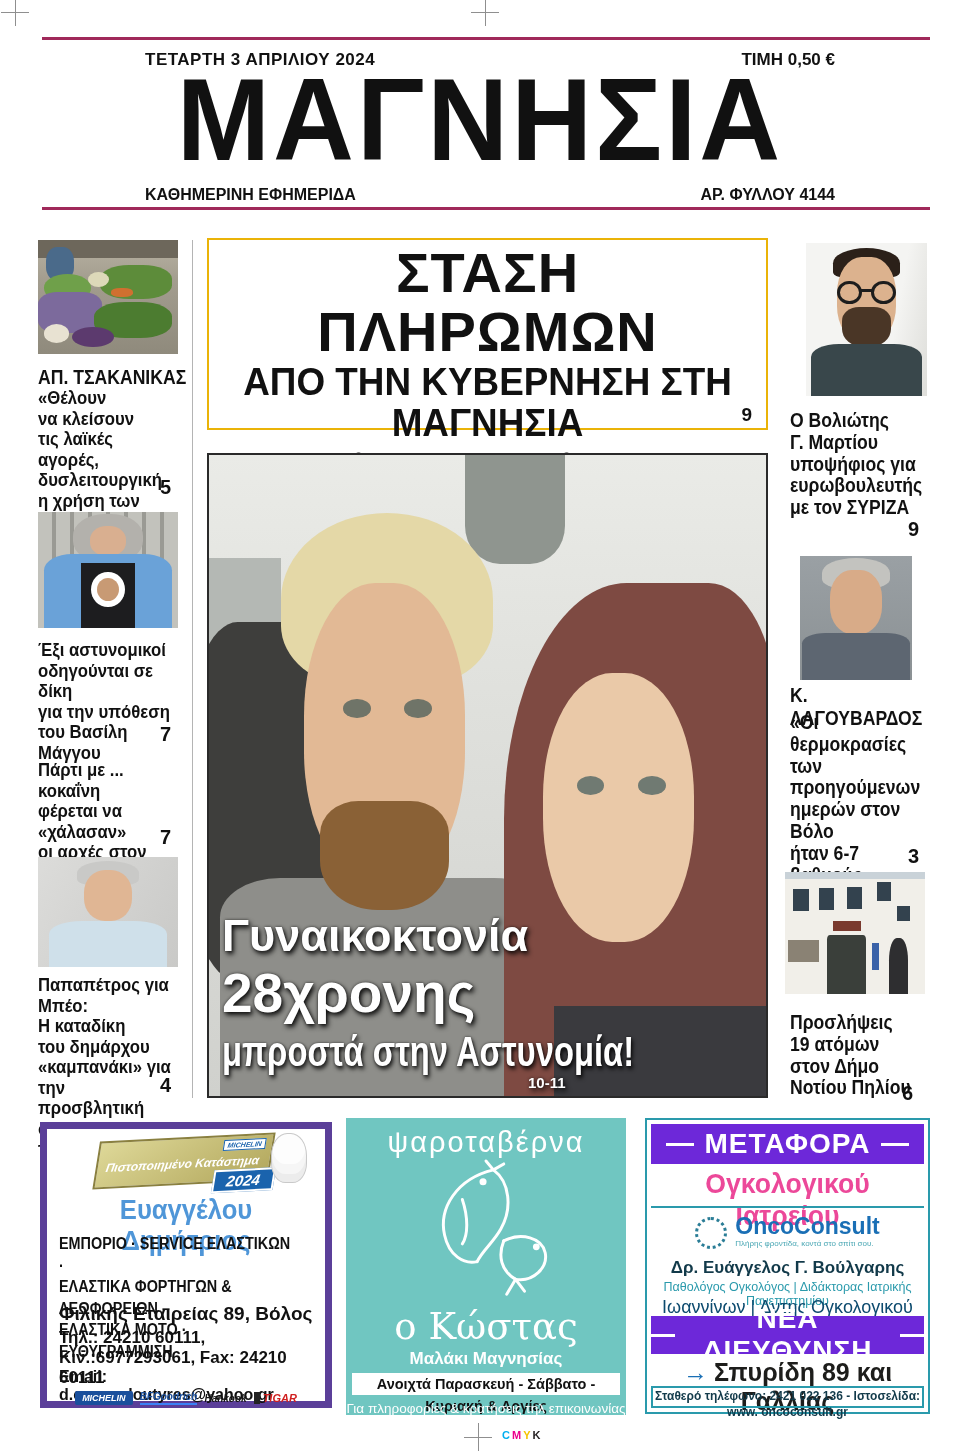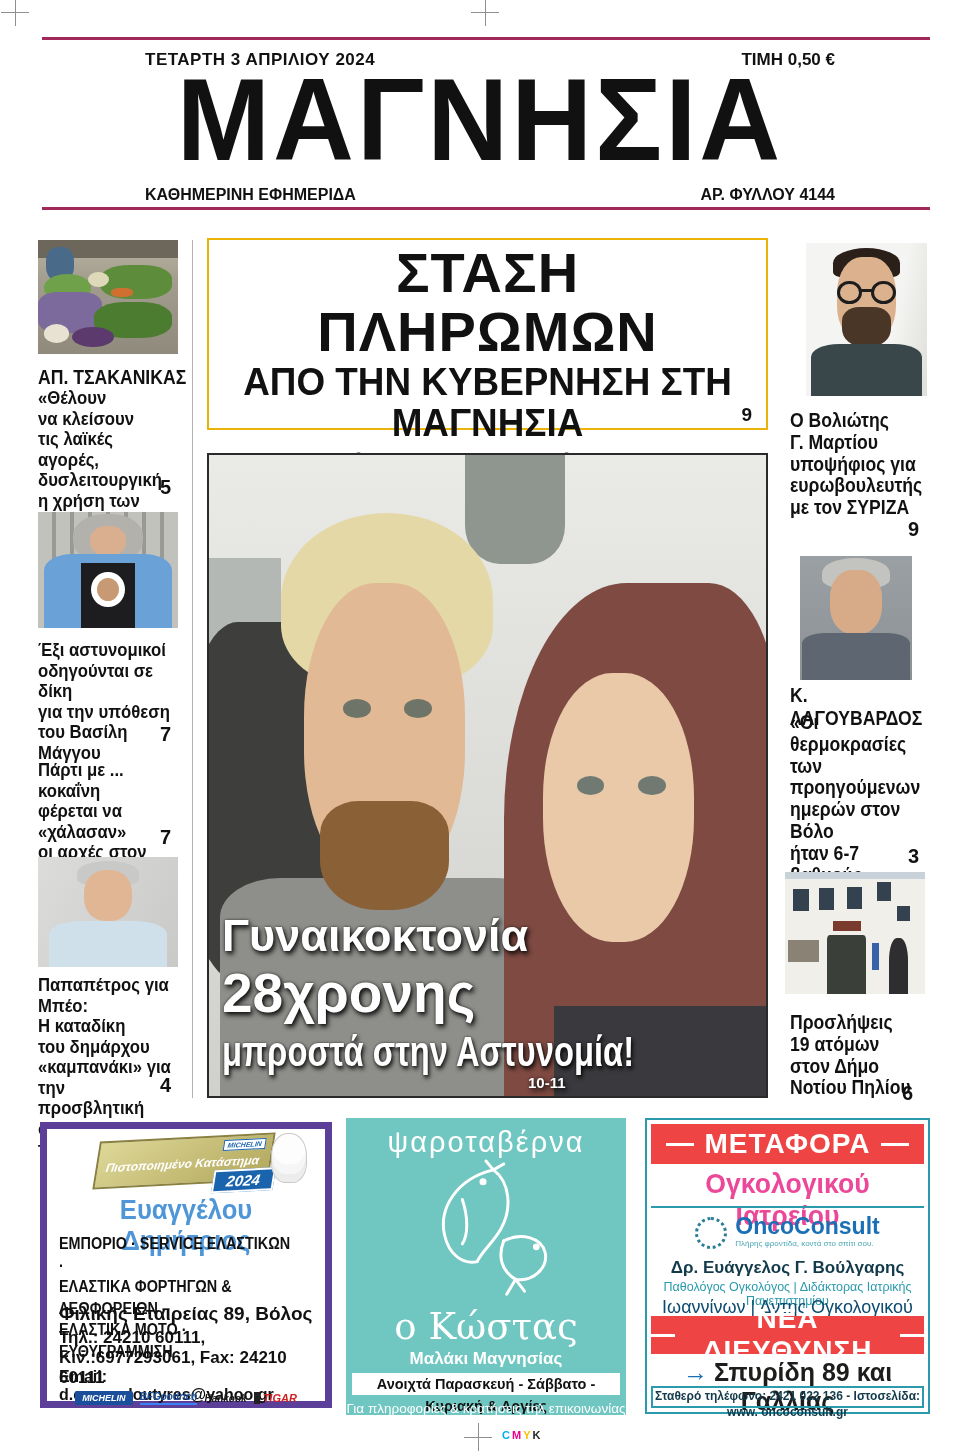--- a/index.html
+++ b/index.html
@@ -67,21 +67,21 @@
   .ad-tav{position:absolute;left:346px;top:1118px;width:280px;height:297px;background:#70c6c1;color:#fff;text-align:center;}
   .tav-type{position:absolute;left:0;right:0;top:8px;font-size:29px;letter-spacing:2px;font-weight:normal;}
   .tav-name{position:absolute;left:0;right:0;top:187px;font-size:37px;font-family:"DejaVu Serif",serif;}
   .tav-loc{position:absolute;left:0;right:0;top:231px;font-size:17px;font-weight:bold;}
   .tav-strip{position:absolute;left:6px;right:6px;top:255px;height:22px;background:#fff;color:#111;
              font-size:14.5px;font-weight:bold;line-height:22px;}
   .tav-info{position:absolute;left:0;right:0;top:283px;font-size:13.5px;}
   .tav-phones{position:absolute;left:0;right:0;top:298px;font-size:19px;font-weight:bold;}
   .ad-onco{position:absolute;left:645px;top:1118px;width:285px;height:296px;background:#fff;
            border:2.5px solid #2a9aac;box-sizing:border-box;text-align:center;}
-  .band{position:absolute;left:4px;right:4px;height:40px;background:#ef4444;color:#fff;display:flex;
+  .band{position:absolute;left:4px;right:4px;height:40px;background:#6d28d9;color:#fff;display:flex;
         align-items:center;justify-content:center;gap:10px;font-weight:bold;}
   .band .dash{width:28px;height:3px;background:#fff;}
   .band .lbl{font-size:28px;letter-spacing:1px;}
   .onco-sub{position:absolute;left:0;right:0;top:48px;font-size:28px;font-weight:bold;color:#ec4899;}
   .onco-sub>span{display:inline-block;transform:scaleX(.95);}
   .onco-div{position:absolute;left:4px;right:4px;top:86px;height:2px;background:#2a9aac;}
   .onco-logo{position:absolute;left:0;right:0;top:95px;display:flex;align-items:flex-start;justify-content:center;gap:8px;}
   .onco-ring{width:26px;height:26px;border:3.5px dotted #2a7d96;border-radius:50%;margin-top:2px;}
   .onco-brand{font-size:23px;font-weight:bold;color:#1a6fb5;line-height:1;text-align:left;}
   .onco-tag{font-size:8px;color:#4aa7b4;font-weight:normal;margin-top:2px;}

